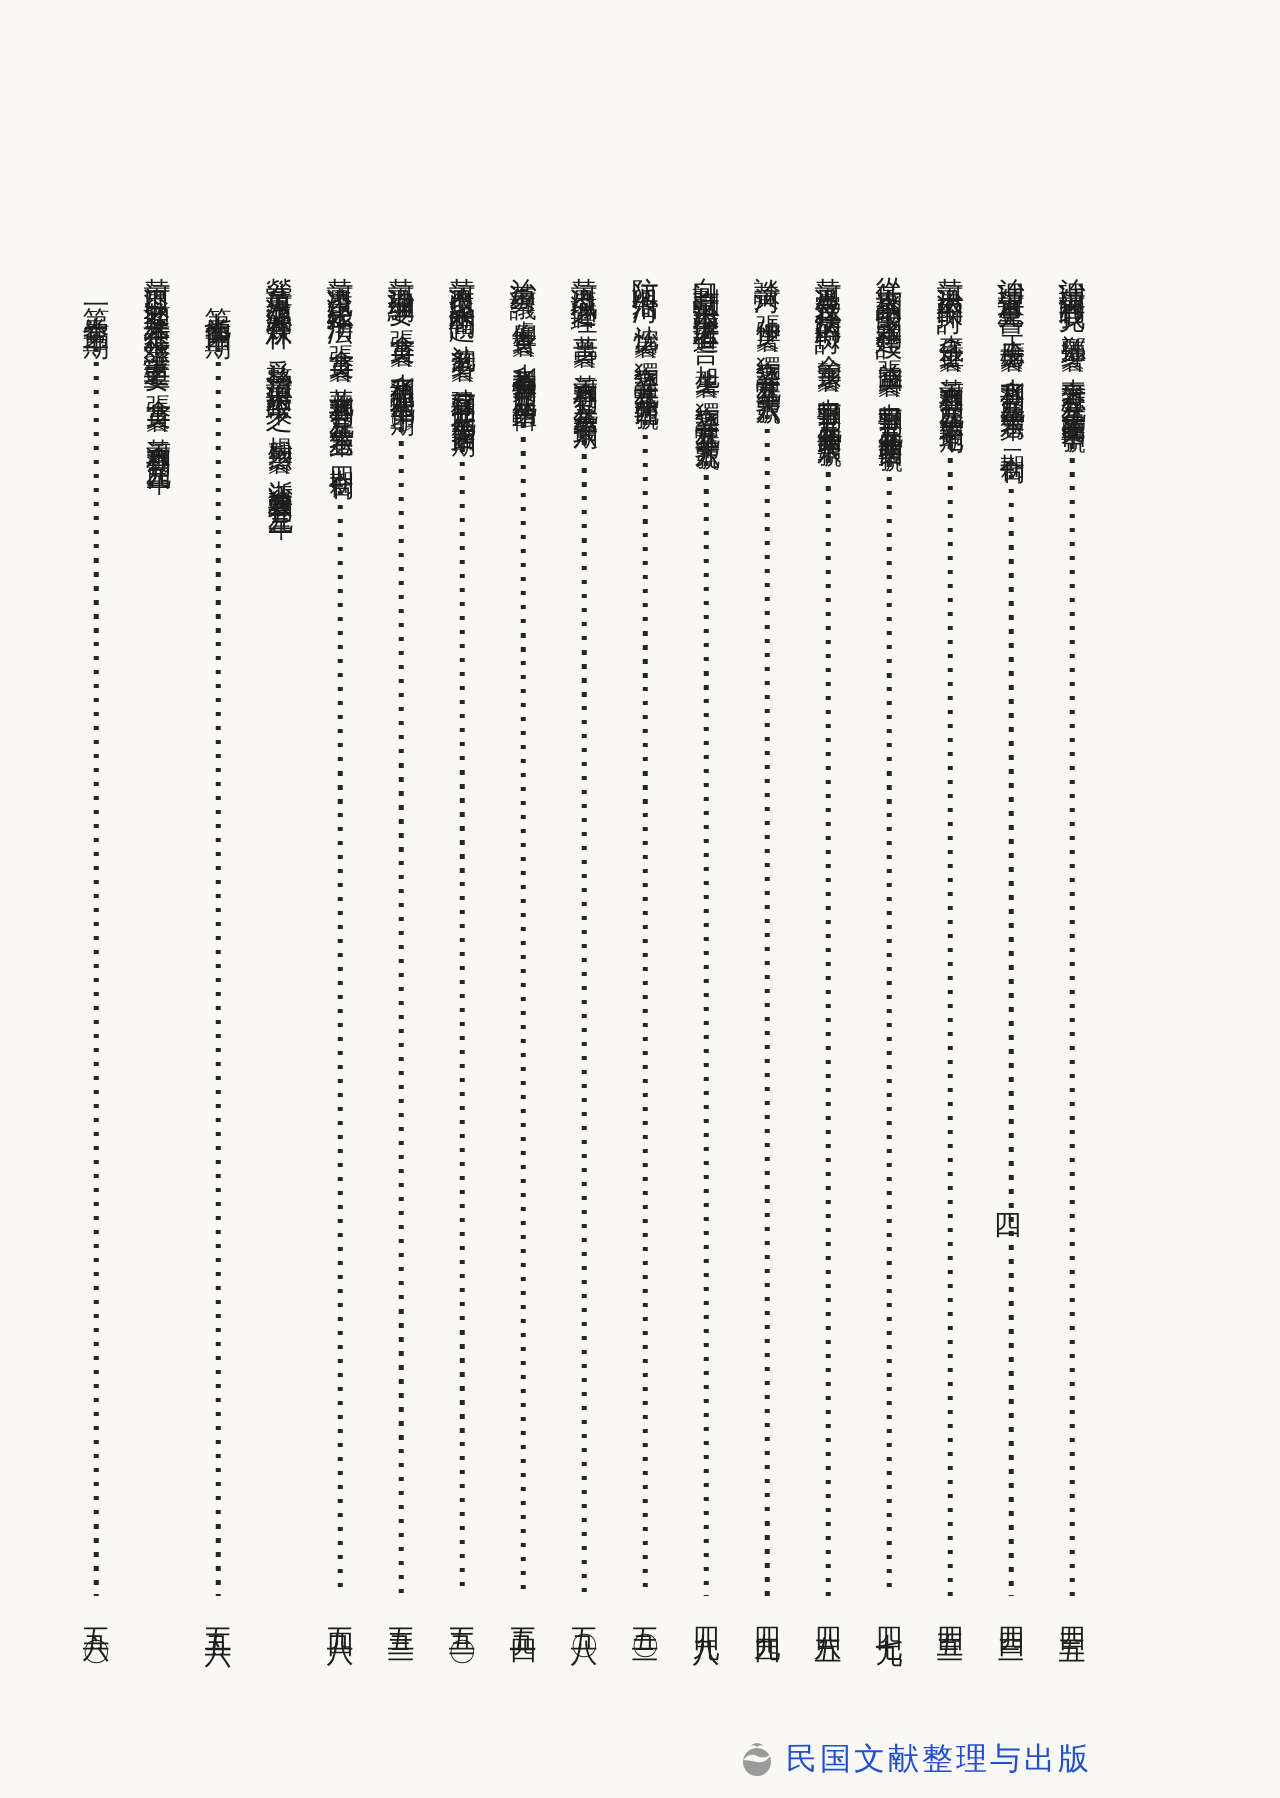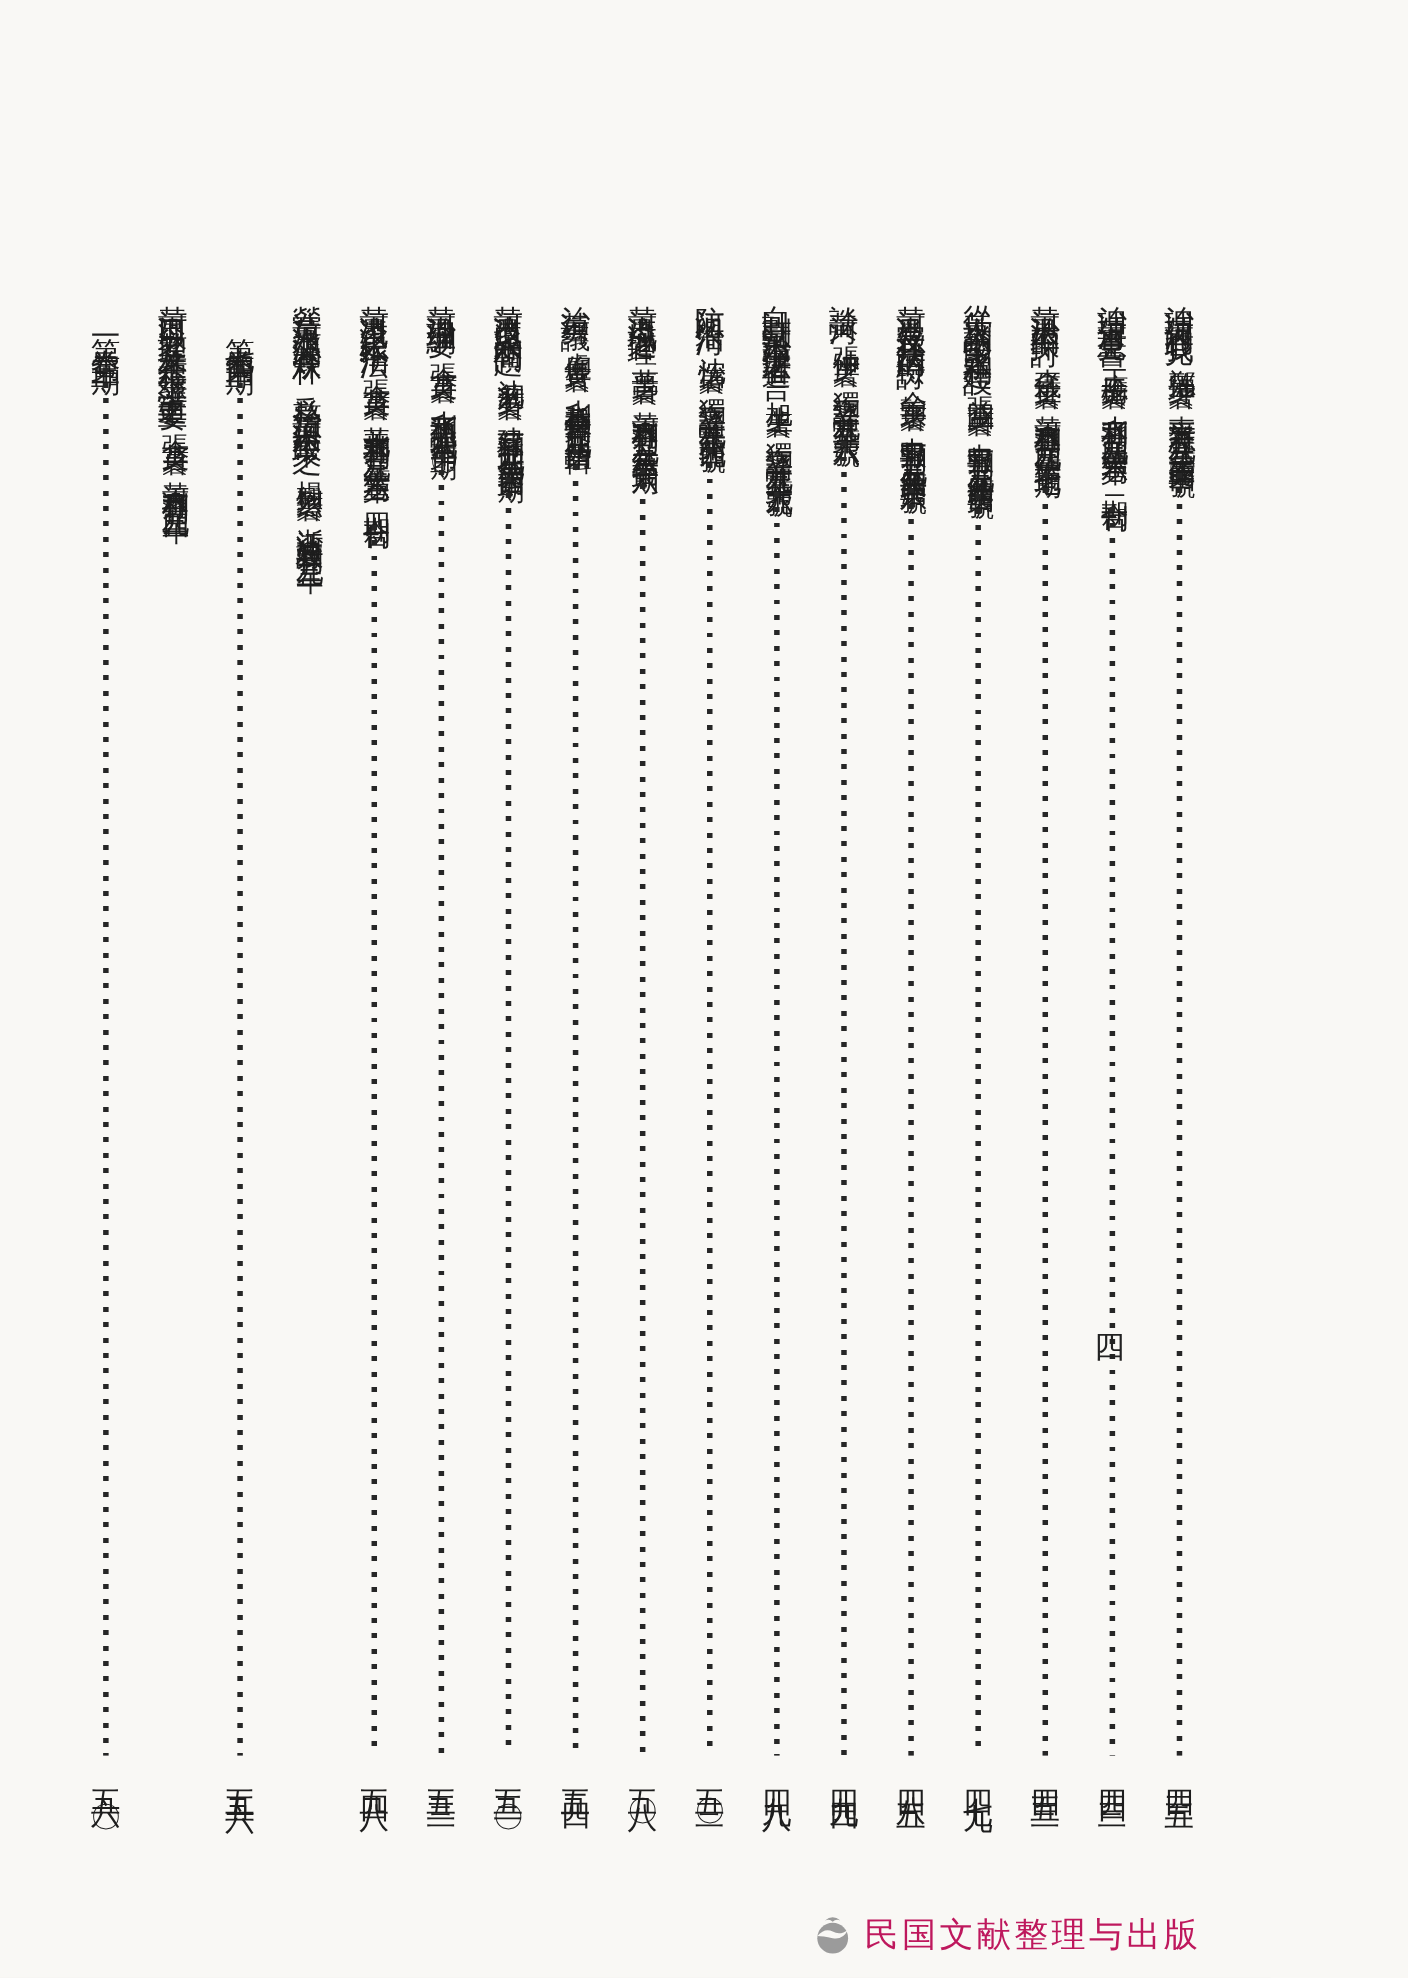--- a/index.html
+++ b/index.html
@@ -34,21 +34,21 @@
   .entry .pagenum { font-size:27px; letter-spacing:6px; margin-inline-start:4px; white-space:nowrap; }
   
   .folio {
     position:absolute; left:988px; top:1192px;
     writing-mode:vertical-rl; font-size:28px; color:#222;
   }
   
   .watermark {
     position:absolute; right:188px; bottom:18px;
     display:flex; align-items:center; gap:8px;
-    color:#be185d;
+    color:#1d4ed8;
     font-family:"Liberation Sans","DejaVu Sans",sans-serif;
   }
   .watermark .wm-text { font-size:31px; letter-spacing:3px; }
   .watermark svg { display:block; }
 </style>
 </head>
 <body>
 
 <div class="page">
 

